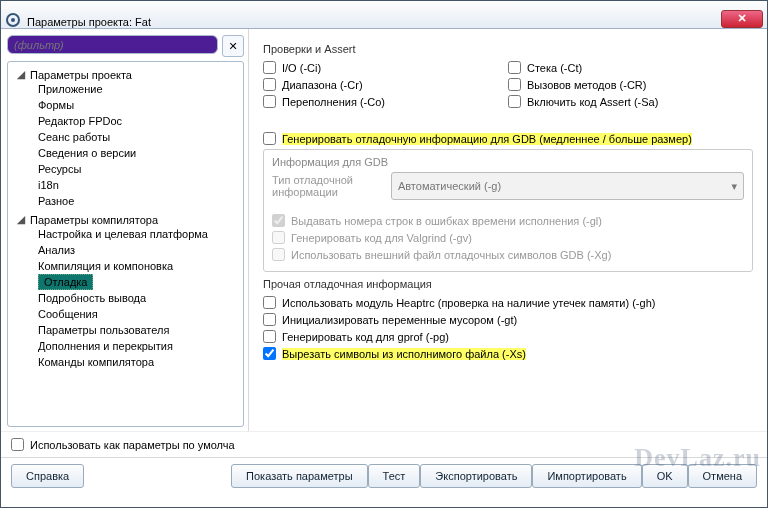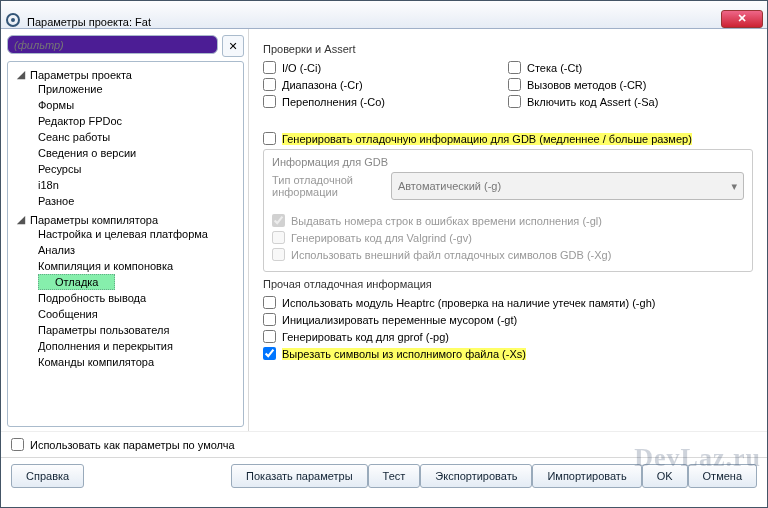--- a/index.html
+++ b/index.html
@@ -12,21 +12,21 @@
 .left{width:248px;border-right:1px solid #d8d8d8;display:flex;flex-direction:column;padding:6px 4px 4px 6px}
 .filterrow{display:flex;gap:4px;margin-bottom:4px}
 .filterrow input{flex:1;height:19px;border:1px solid #abc;border-radius:6px;padding:0 6px;font-style:italic;color:#888;background:#4c1d95}
 .filterrow .fbtn{width:22px;height:22px;border:1px solid #abc;border-radius:3px;background:#f5f8fc;cursor:pointer;text-align:center;line-height:20px}
 .tree{flex:1;border:1px solid #abc;border-radius:3px;background:#fff;overflow:auto;padding:4px 2px}
 .tree .gl{padding:2px 0 2px 6px}
 .tree .node{display:flex;align-items:center;gap:4px;cursor:pointer}
 .tree .tw{width:10px;color:#555;text-align:center}
 .tree .kids{padding-left:18px}
 .tree .kids .leaf{padding:2px 4px;cursor:pointer}
-.tree .sel{background:#86efac;border:1px dotted #6a8;padding:1px 16px}
+.tree .sel{background:#0f766e;border:1px dotted #6a8;padding:1px 5px}
 .right{flex:1;padding:8px 14px 4px 14px;overflow:auto}
 .chk{display:flex;align-items:center;gap:6px;padding:2px 0}
 .chk input{width:13px;height:13px}
 .sect{color:#333;margin:6px 0 4px 0}
 .hl{background:#ffff66}
 .grid{display:flex;flex-wrap:wrap}
 .grid .chk{width:50%}
 .gdbbox{border:1px solid #ccc;border-radius:3px;padding:6px 8px 8px 8px;margin-top:2px}
 .gdbhead{color:#888;margin-bottom:4px}
 .combo{width:100%;height:28px;border:1px solid #bbb;border-radius:3px;background:#f2f2f2;color:#777;padding:0 6px;display:flex;align-items:center;justify-content:space-between}

